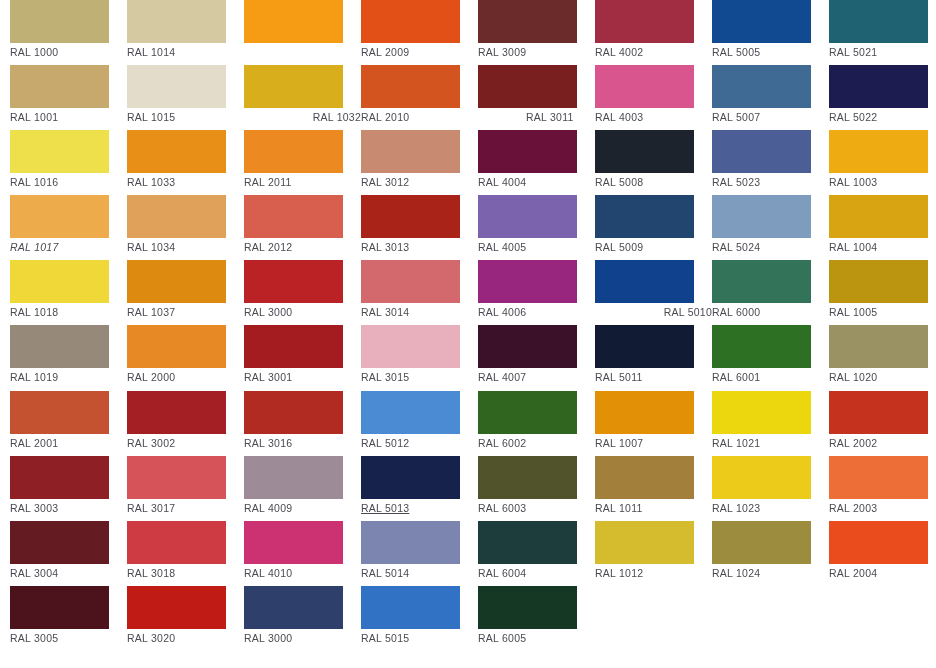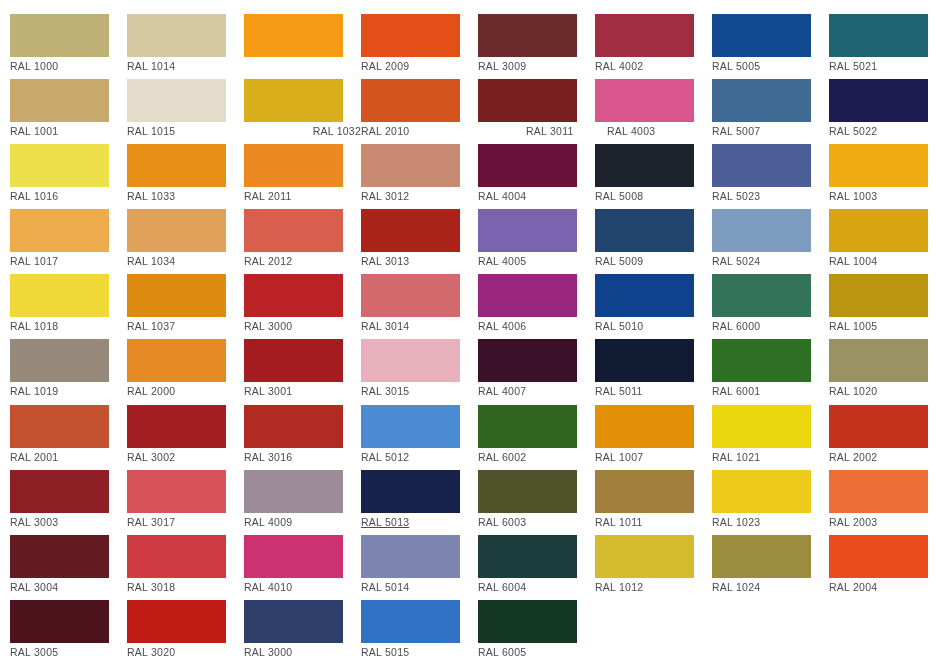--- a/index.html
+++ b/index.html
@@ -27,21 +27,20 @@
   .grid {
     position: absolute;
     left: 0;
     top: 0;
     width: 936px;
     height: 668px;
     display: grid;
     grid-template-columns: repeat(8, 117px);
     grid-auto-rows: 65.1px;
     padding-left: 10px;
-    padding-top: 14px;
     box-sizing: border-box;
   }
 
   .cell {
     position: relative;
     width: 117px;
     height: 65.1px;
     box-sizing: border-box;
   }
 
@@ -115,21 +114,21 @@
       <div class="cell">
         <span class="swatch" style="background-color: rgb(212, 84, 31);"></span>
         <span class="label" style="color: rgb(74, 74, 82);">RAL 2010</span>
       </div>
       <div class="cell">
         <span class="swatch" style="background-color: rgb(122, 31, 32);"></span>
         <span class="label" style="color: rgb(74, 74, 82); margin-left: 48px;">RAL 3011</span>
       </div>
       <div class="cell">
         <span class="swatch" style="background-color: rgb(216, 85, 142);"></span>
-        <span class="label" style="color: rgb(74, 74, 82); margin-left: 12px;">RAL 4003</span>
+        <span class="label" style="color: rgb(74, 74, 82);">RAL 4003</span>
       </div>
       <div class="cell">
         <span class="swatch" style="background-color: rgb(63, 106, 147);"></span>
         <span class="label" style="color: rgb(74, 74, 82);">RAL 5007</span>
       </div>
       <div class="cell">
         <span class="swatch" style="background-color: rgb(28, 28, 80);"></span>
         <span class="label" style="color: rgb(74, 74, 82);">RAL 5022</span>
       </div>
       <div class="cell">
@@ -159,21 +158,21 @@
       <div class="cell">
         <span class="swatch" style="background-color: rgb(76, 94, 150);"></span>
         <span class="label" style="color: rgb(74, 74, 82);">RAL 5023</span>
       </div>
       <div class="cell">
         <span class="swatch" style="background-color: rgb(238, 171, 18);"></span>
         <span class="label" style="color: rgb(74, 74, 82);">RAL 1003</span>
       </div>
       <div class="cell">
         <span class="swatch" style="background-color: rgb(237, 171, 76);"></span>
-        <span class="label" style="color: rgb(74, 74, 82);">RAL 1017</span>
+        <span class="label" style="color: rgb(74, 74, 82); font-style: italic;">RAL 1017</span>
       </div>
       <div class="cell">
         <span class="swatch" style="background-color: rgb(224, 162, 91);"></span>
         <span class="label" style="color: rgb(74, 74, 82);">RAL 1034</span>
       </div>
       <div class="cell">
         <span class="swatch" style="background-color: rgb(216, 95, 77);"></span>
         <span class="label" style="color: rgb(74, 74, 82);">RAL 2012</span>
       </div>
       <div class="cell">
@@ -211,21 +210,21 @@
       <div class="cell">
         <span class="swatch" style="background-color: rgb(211, 105, 108);"></span>
         <span class="label" style="color: rgb(74, 74, 82);">RAL 3014</span>
       </div>
       <div class="cell">
         <span class="swatch" style="background-color: rgb(152, 38, 126);"></span>
         <span class="label" style="color: rgb(74, 74, 82);">RAL 4006</span>
       </div>
       <div class="cell">
         <span class="swatch" style="background-color: rgb(16, 65, 140);"></span>
-        <span class="label" style="color: rgb(74, 74, 82);">RAL 5010</span>
+        <span class="label" style="color: rgb(74, 74, 82); text-align: right;">RAL 5010</span>
       </div>
       <div class="cell">
         <span class="swatch" style="background-color: rgb(51, 115, 90);"></span>
         <span class="label" style="color: rgb(74, 74, 82);">RAL 6000</span>
       </div>
       <div class="cell">
         <span class="swatch" style="background-color: rgb(187, 149, 16);"></span>
         <span class="label" style="color: rgb(74, 74, 82);">RAL 1005</span>
       </div>
       <div class="cell">

